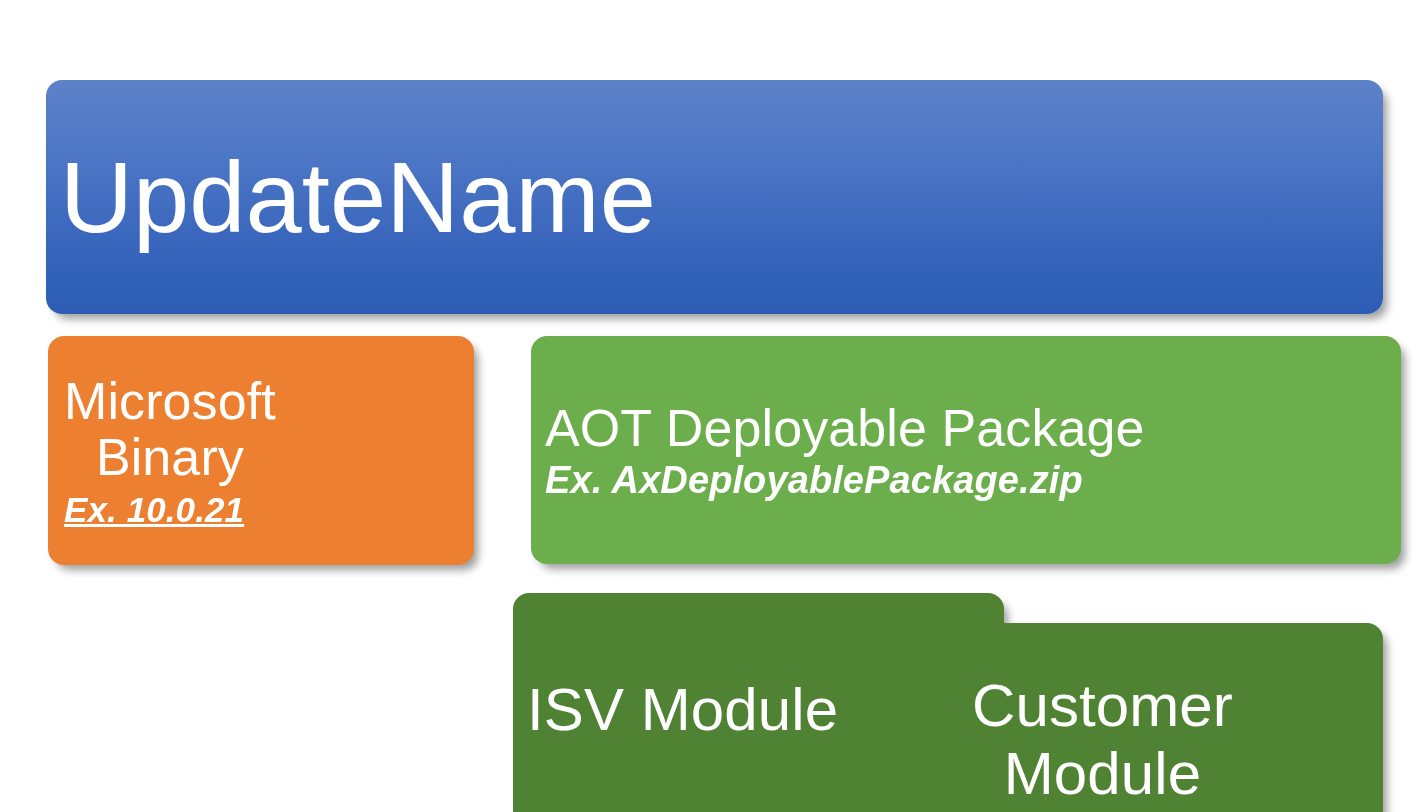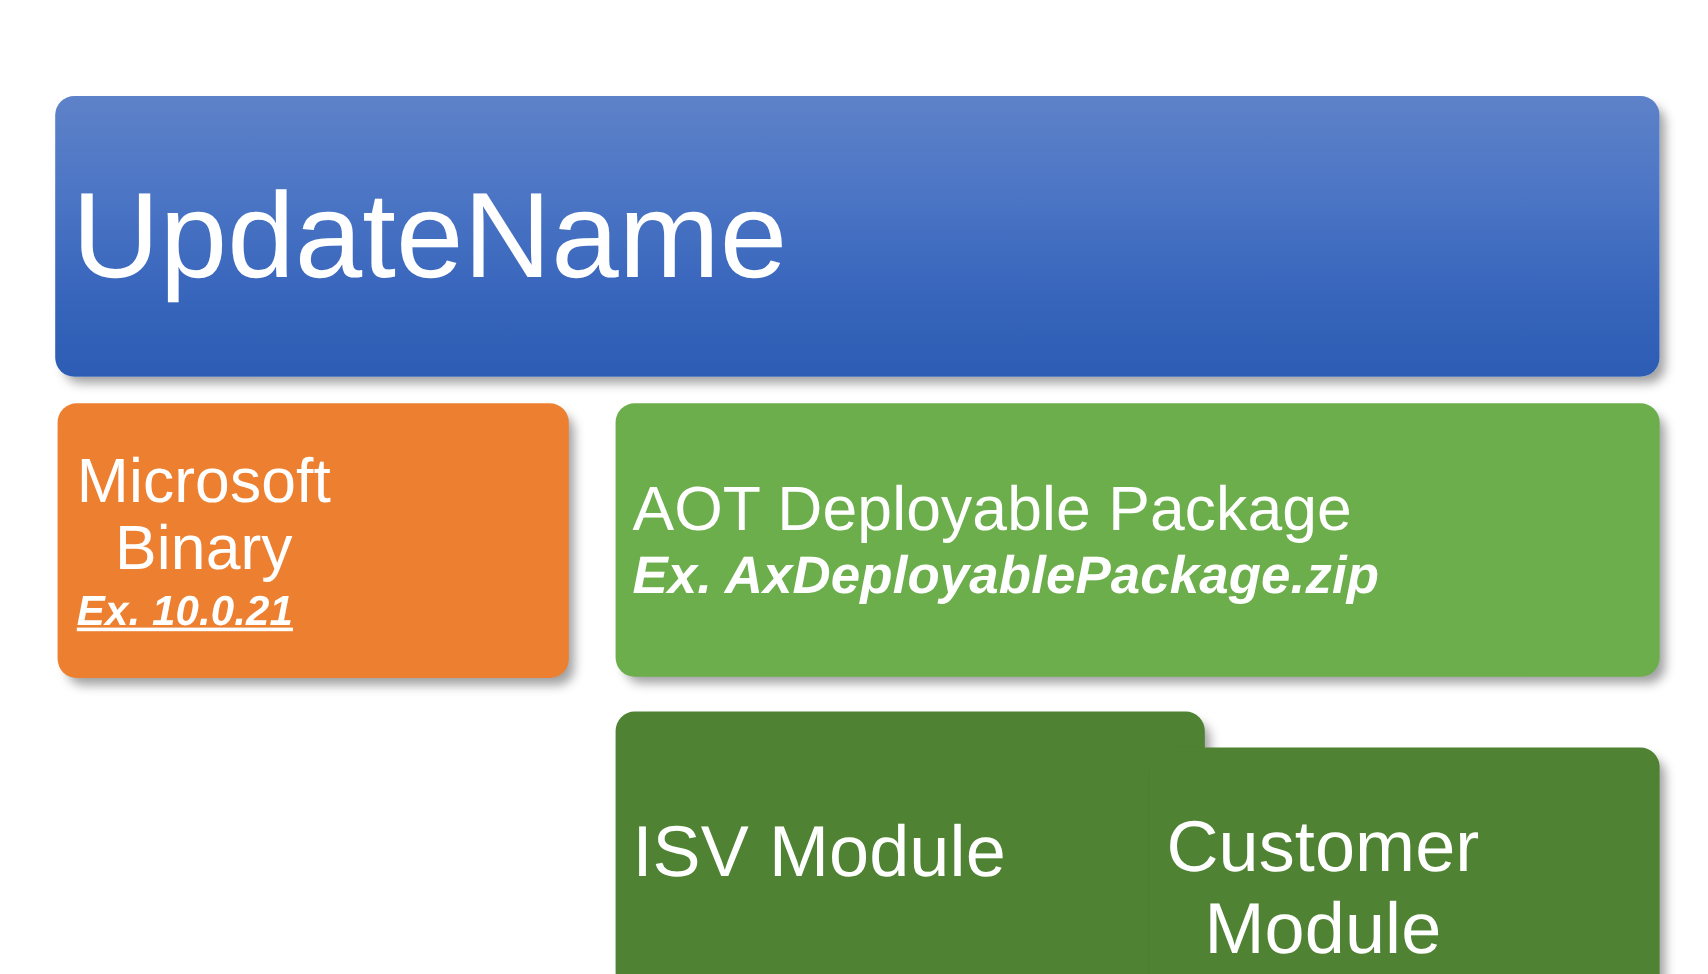--- a/index.html
+++ b/index.html
@@ -74,28 +74,28 @@
     width: 426px;
     height: 229px;
     background: #ED8030;
     padding-left: 16px;
   }
   #node-microsoft-binary .title  { font-size: 52px; line-height: 1.08; }
   #node-microsoft-binary .subtitle { font-size: 35px; margin-top: 6px; text-decoration: underline; }
 
   
   #node-aot-package {
-    left: 513px;
+    left: 531px;
     top: 288px;
     width: 870px;
     height: 228px;
     background: #6CAE4C;
   }
   #node-aot-package .title  { font-size: 52px; line-height: 1.08; }
-  #node-aot-package .subtitle { font-size: 44px; margin-top: 4px; }
+  #node-aot-package .subtitle { font-size: 38px; margin-top: 4px; }
 
   
   #node-isv-module {
     left: 513px;
     top: 545px;
     width: 491px;
     height: 233px;
     background: #4F8232;
   }
   #node-isv-module .title { font-size: 60px; line-height: 1.1; }

